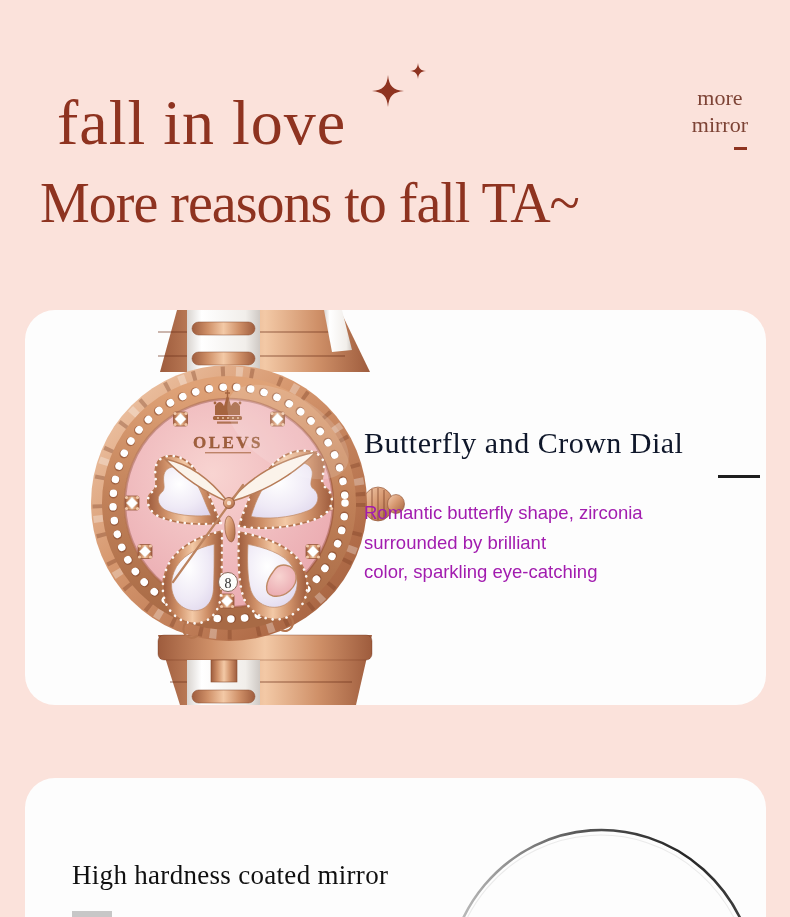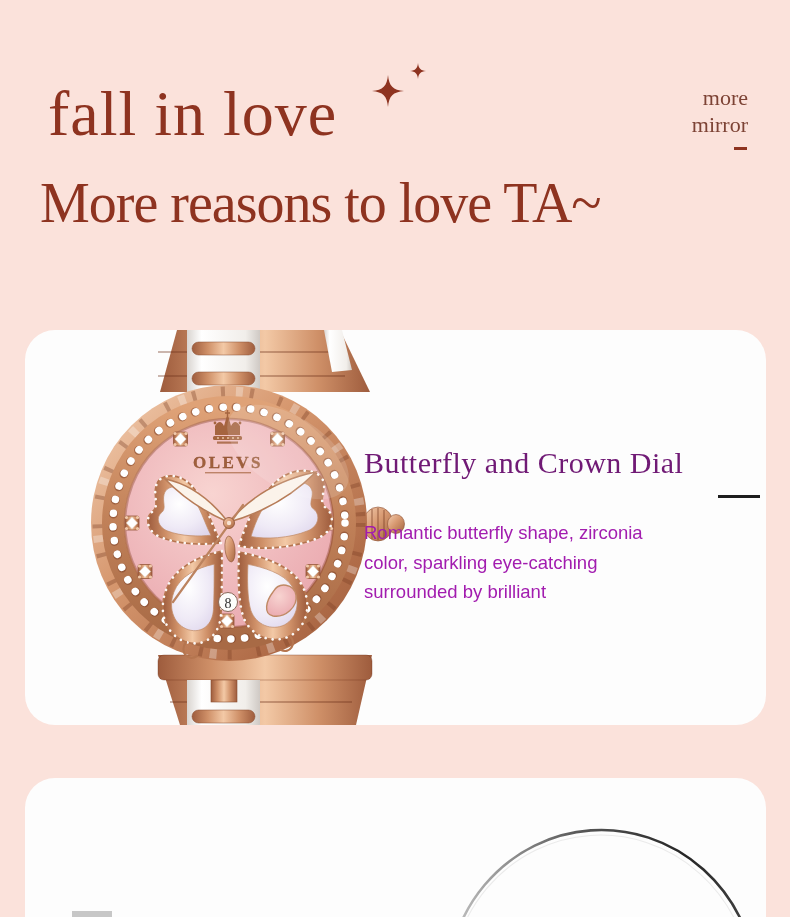--- a/index.html
+++ b/index.html
@@ -1,36 +1,36 @@
 <!DOCTYPE html>
 <html><head>
 <meta charset="utf-8">
 <style>
   html,body{margin:0;padding:0;}
   .page{position:relative;width:790px;height:917px;overflow:hidden;
         background:#fbe2db;font-family:"Liberation Serif","DejaVu Serif",serif;}
 
   
-  .tagline{position:absolute;left:40px;top:74px;margin:8px;font-size:64px;font-weight:400;
+  .tagline{position:absolute;left:40px;top:74px;margin:17px;font-size:64px;font-weight:400;
            line-height:64px;color:#8e3320;letter-spacing:1px;}
   .sparkles{position:absolute;left:366px;top:60px;}
-  .more-details{position:absolute;right:42px;top:84px;text-align:right;
+  .more-details{position:absolute;right:42px;top:84px;text-align:center;
                 font-size:22px;line-height:27px;color:#7d4335;}
   .md-dash{margin:9px 1px 0 auto;width:13px;height:3px;background:#8e3320;}
   .page-title{position:absolute;left:40px;top:174px;margin:0;font-size:56px;font-weight:400;
               line-height:58px;color:#8e3320;letter-spacing:-1px;}
 
   
   .card{position:absolute;left:25px;width:741px;background:#fdfdfd;border-radius:30px;}
-  .card-feature{top:330px;height:395px;overflow:hidden;}
+  .card-feature{top:310px;height:395px;overflow:hidden;}
   .card-mirror{top:778px;height:170px;overflow:hidden;}
 
   .watch-svg{position:absolute;left:15px;top:0;}
   .feature-heading{margin:0;position:absolute;right:2px;top:116px;width:400px;
-                   font-size:30px;font-weight:400;color:#701a75;letter-spacing:.5px;white-space:nowrap;}
+                   font-size:30px;font-weight:400;color:#0f172a;letter-spacing:.5px;white-space:nowrap;}
   .feature-dash{position:absolute;right:6px;top:165px;width:42px;height:3px;background:#1e1e1e;}
   .feature-body{position:absolute;right:2px;top:188px;width:400px;
                 font-family:"Liberation Sans","DejaVu Sans",sans-serif;
                 font-size:18.5px;line-height:29.5px;color:#a21caf;}
   .feature-body div{white-space:nowrap;}
 
   .mirror-heading{margin:0;position:absolute;left:47px;top:82px;font-size:27px;font-weight:400;
                   color:#101010;letter-spacing:.3px;white-space:nowrap;}
   .mirror-dash{position:absolute;left:47px;top:133px;width:40px;height:10px;background:#c7c7c7;}
   .glass-arc{position:absolute;left:0;top:0;}
@@ -46,21 +46,21 @@
     <path d="M22,15 C23,26 27,30 38,31 C27,32 23,36 22,47 C21,36 17,32 6,31 C17,30 21,26 22,15 Z" fill="#8e3320"></path>
     <path d="M52,3 C52.6,8.5 54.5,10.4 60,11 C54.5,11.6 52.6,13.5 52,19 C51.4,13.5 49.5,11.6 44,11 C49.5,10.4 51.4,8.5 52,3 Z" fill="#8e3320"></path>
   </svg>
 
   <div class="more-details">
     <div>more</div>
     <div>mirror</div>
     <div class="md-dash"></div>
   </div>
 
-  <h2 class="page-title">More reasons to love TA~</h2>
+  <h2 class="page-title">More reasons to fall TA~</h2>
 
   <section class="card card-feature">
 
     <svg class="watch-svg" width="370" height="395" viewBox="0 0 370 395">
       <defs>
         <linearGradient id="goldH" x1="0" y1="0" x2="1" y2="0">
           <stop offset="0" stop-color="#9e5c3d"></stop>
             <stop offset="0.25" stop-color="#cf9068"></stop>
           <stop offset="0.5" stop-color="#f3c9a6"></stop>
             <stop offset="0.75" stop-color="#cf9068"></stop>
@@ -218,34 +218,35 @@
         <circle cx="189" cy="193" r="2.2" fill="#f7e3d2"></circle>
       </g>
 
       <ellipse cx="248" cy="122" rx="68" ry="36" transform="rotate(32 248 122)" fill="#ffffff" opacity="0.14"></ellipse>
     </svg>
 
     <h3 class="feature-heading">Butterfly and Crown Dial</h3>
     <div class="feature-dash"></div>
     <div class="feature-body">
       <div>Romantic butterfly shape, zirconia</div>
+      <div>surrounded by brilliant</div>
       <div>color, sparkling eye-catching</div>
-      <div>surrounded by brilliant</div>
     </div>
   </section>
 
   <section class="card card-mirror">
     <svg class="glass-arc" width="741" height="170" viewBox="0 0 741 170">
       <defs>
         <linearGradient id="arcG" x1="0" y1="0" x2="1" y2="0">
           <stop offset="0" stop-color="#c9c9c9"></stop>
             <stop offset="0.45" stop-color="#5a5a5a"></stop>
           <stop offset="0.8" stop-color="#262626"></stop>
             <stop offset="1" stop-color="#444444"></stop>
         </linearGradient>
       </defs>
       <ellipse cx="577" cy="212" rx="155" ry="160" transform="rotate(-4 577 212)" fill="none" stroke="url(#arcG)" stroke-width="2.6"></ellipse>
       <ellipse cx="576" cy="213" rx="151" ry="156" transform="rotate(-4 576 213)" fill="none" stroke="#dddddd" stroke-width="1" opacity="0.6"></ellipse>
     </svg>
+    <h3 class="mirror-heading">High hardness coated mirror</h3>
     <div class="mirror-dash"></div>
   </section>
 
 </div>
 
 </body></html>

